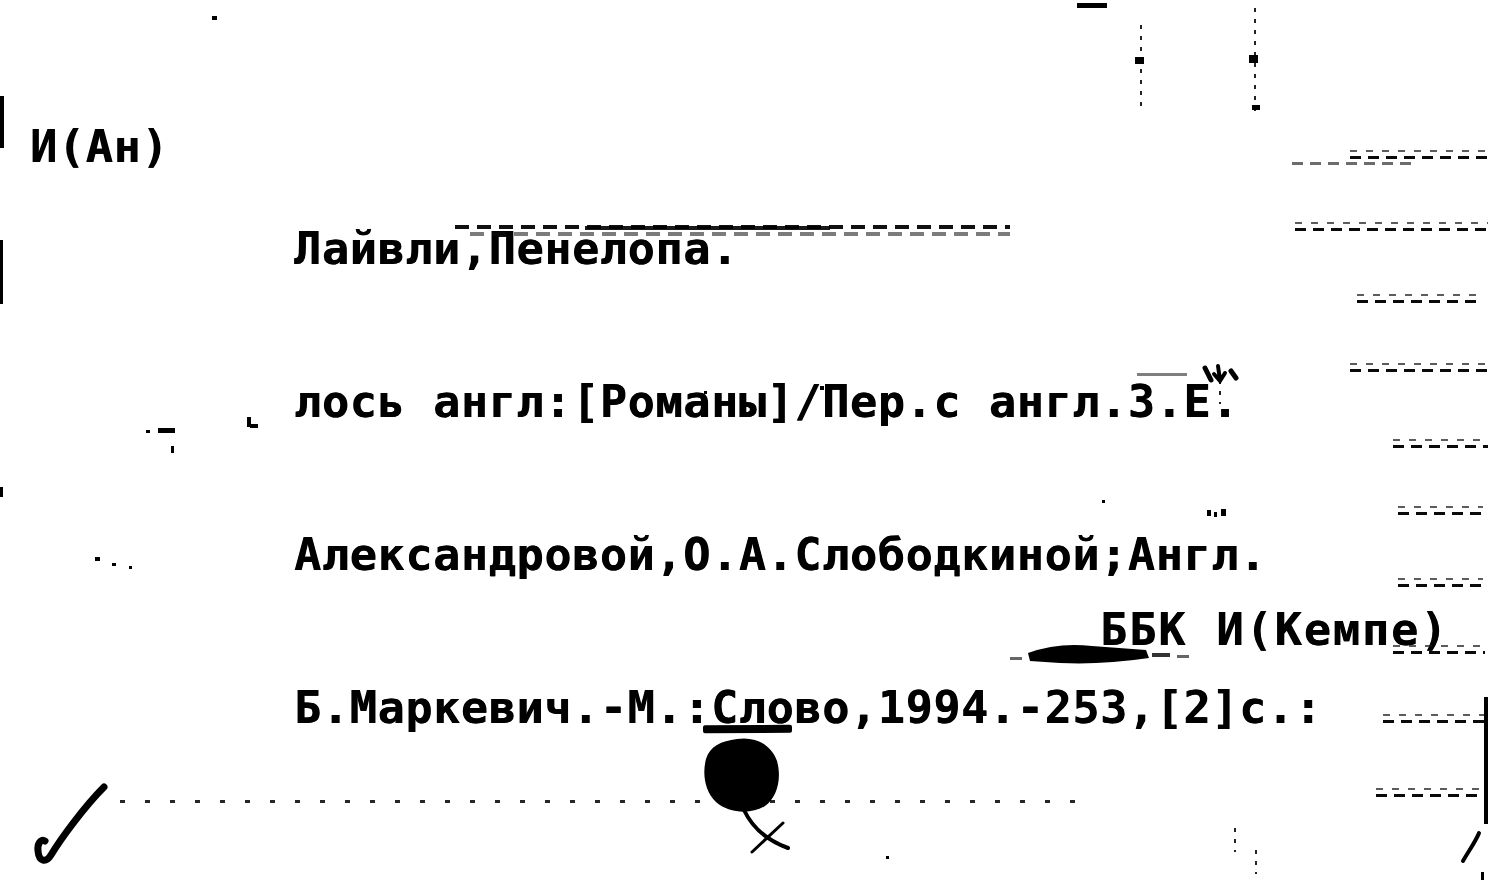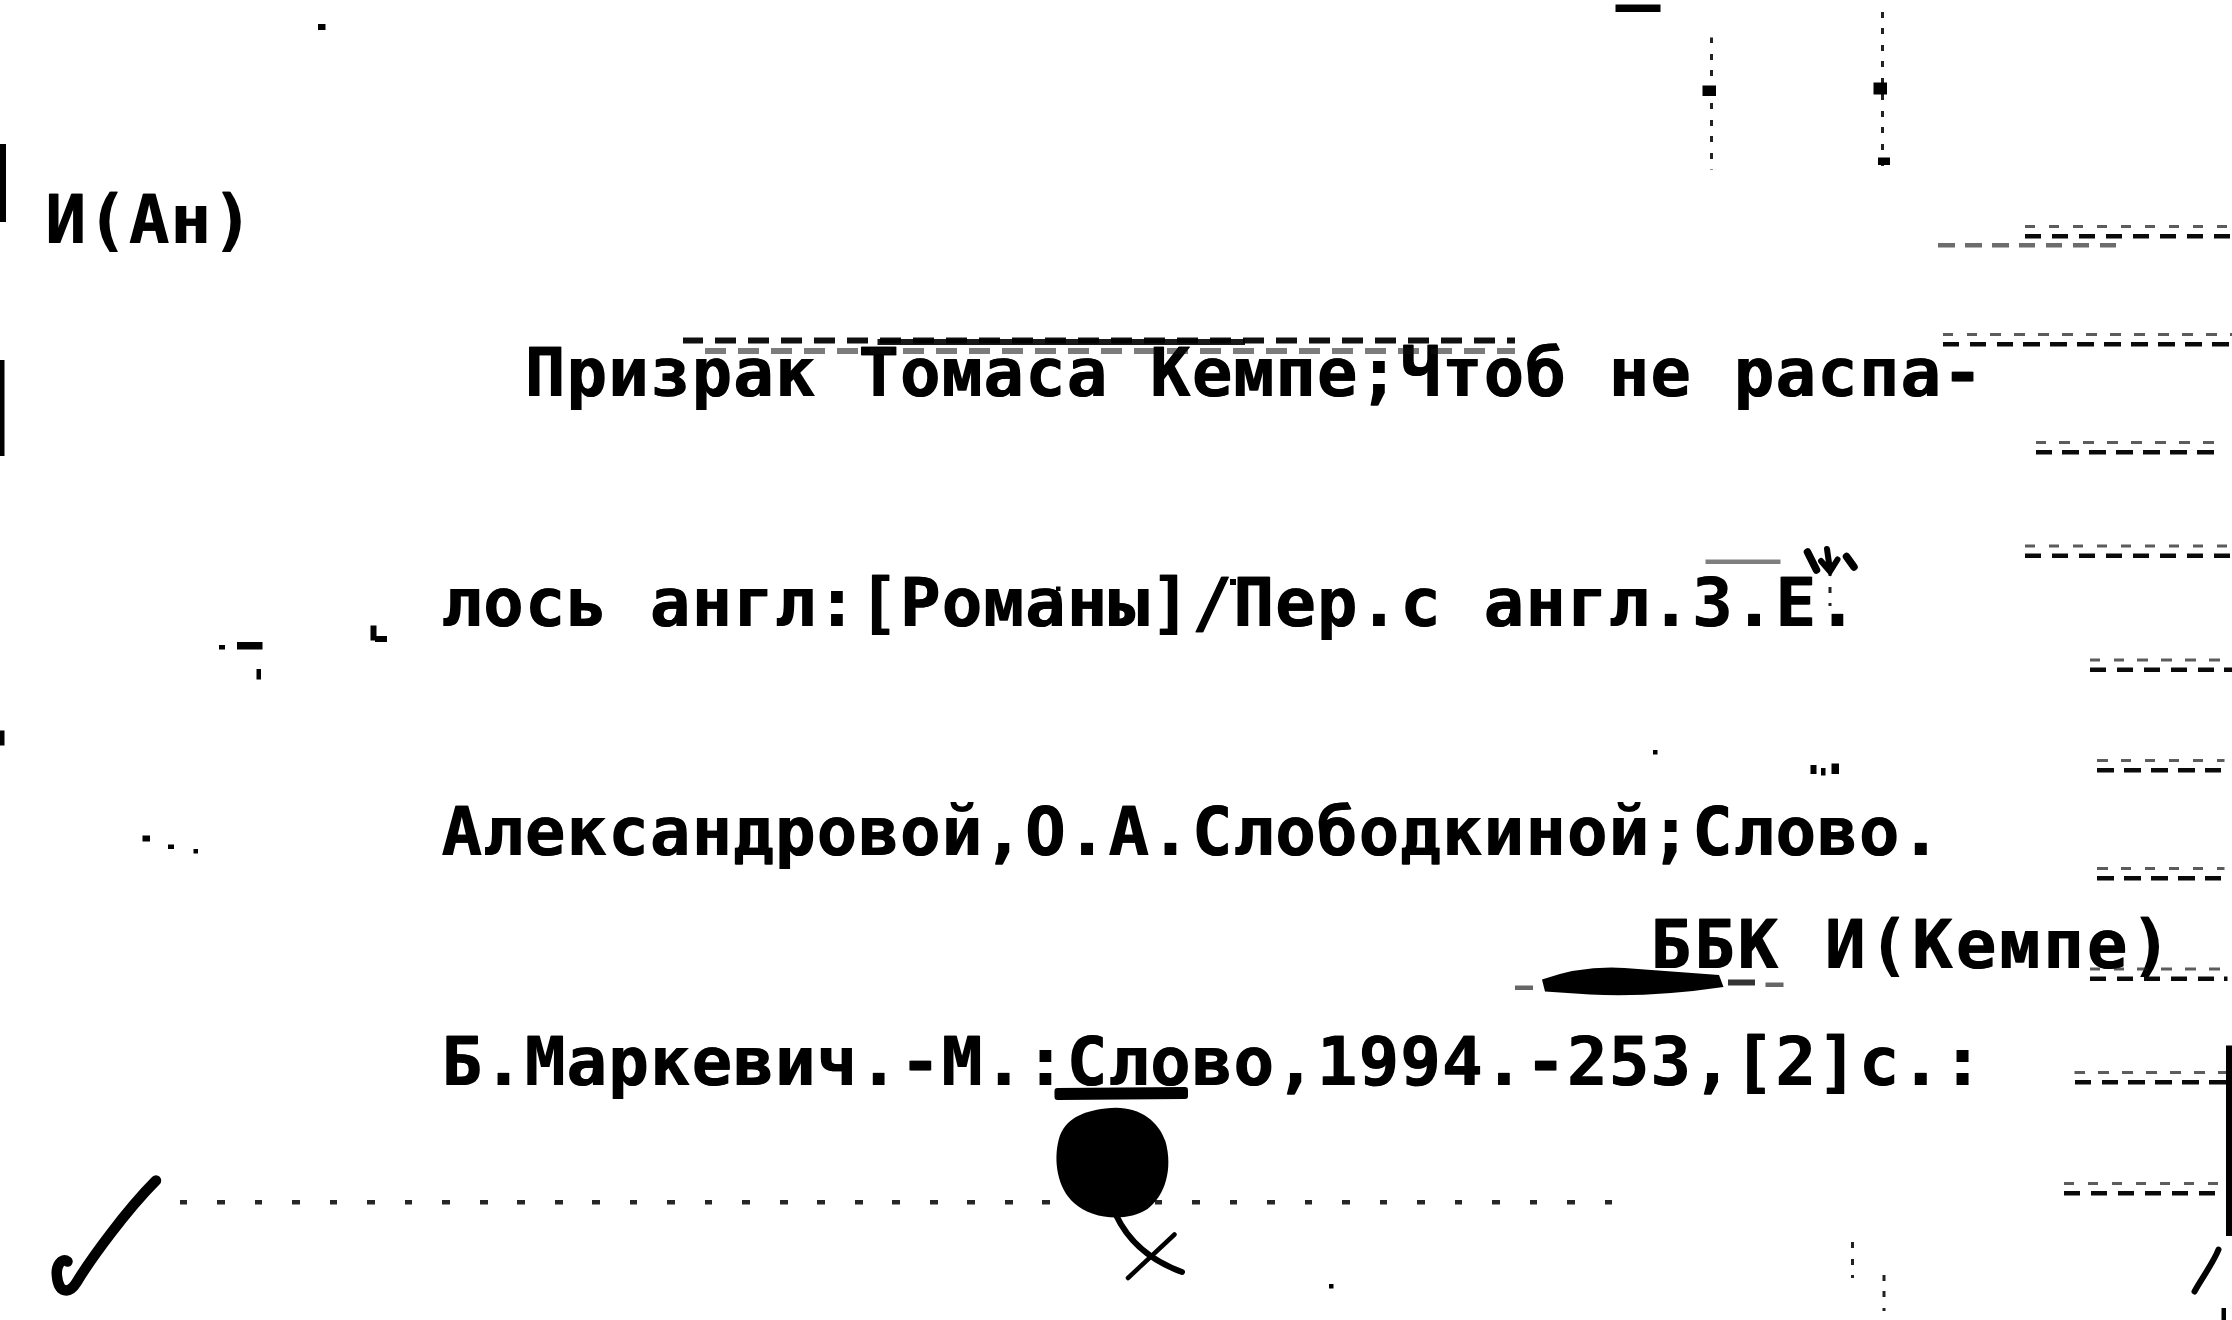--- a/index.html
+++ b/index.html
@@ -26,23 +26,23 @@
      background:repeating-linear-gradient(180deg,#222 0 4px,transparent 4px 11px);}
   .speck{position:absolute;background:#000;pointer-events:none;}
   svg.overlay{position:absolute;left:0;top:0;pointer-events:none;}
 </style>
 </head>
 <body>
 
 <div id="call-number" class="typewriter">И(Ан)</div>
 
 <div id="entry" class="typewriter">
-  <div class="entry-line">  Призрак Томаса Кемпе;Чтоб не распа-</div>
+  <div class="entry-line">Лайвли,Пенелопа.</div>
   <div class="entry-line">лось англ:[Романы]/Пер.с англ.З.Е.</div>
-  <div class="entry-line">Александровой,О.А.Слободкиной;Слово.</div>
+  <div class="entry-line">Александровой,О.А.Слободкиной;Англ.</div>
   <div class="entry-line">Б.Маркевич.-М.:Слово,1994.-253,[2]с.:</div>
   
   
 </div>
 
 <div id="bbk" class="typewriter">ББК И(Кемпе)</div>
 
 <div class="hatch" style="left:455px;top:225px;width:555px;"></div>
 <div class="hatch" style="left:470px;top:232px;width:540px;opacity:.55;"></div>
 <div class="speck" style="left:585px;top:226px;width:245px;height:4px;opacity:.9;"></div>

